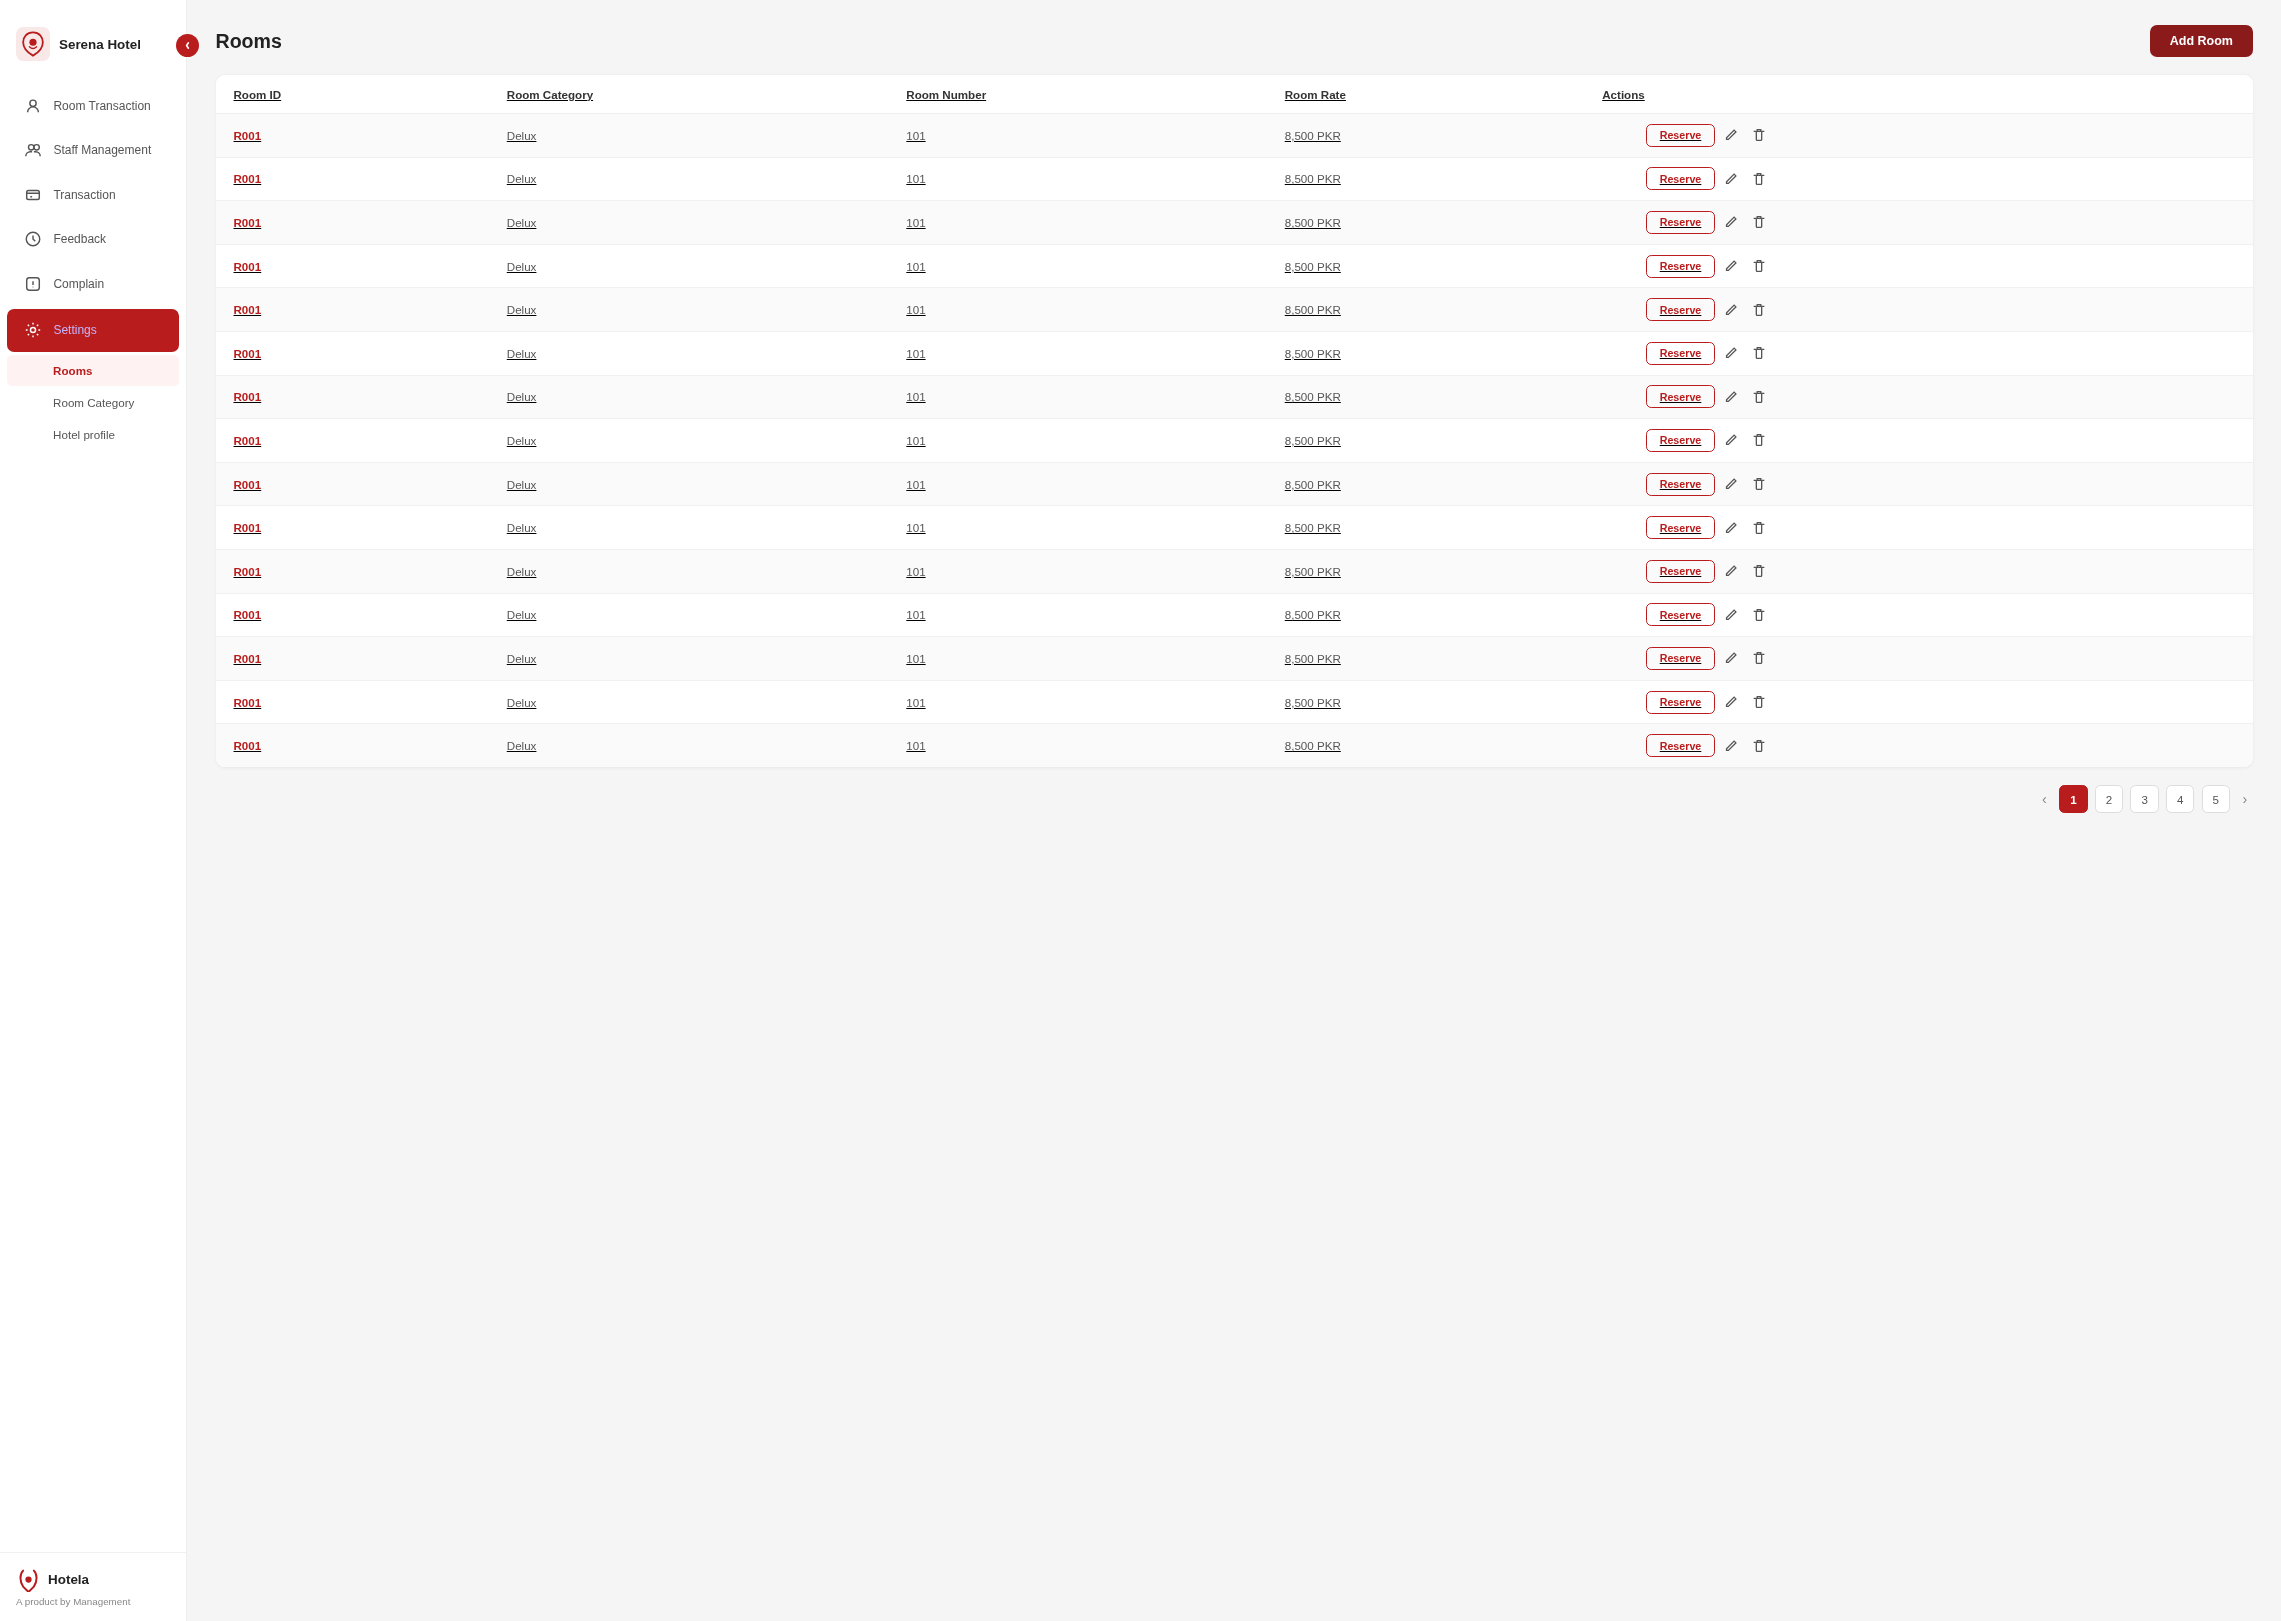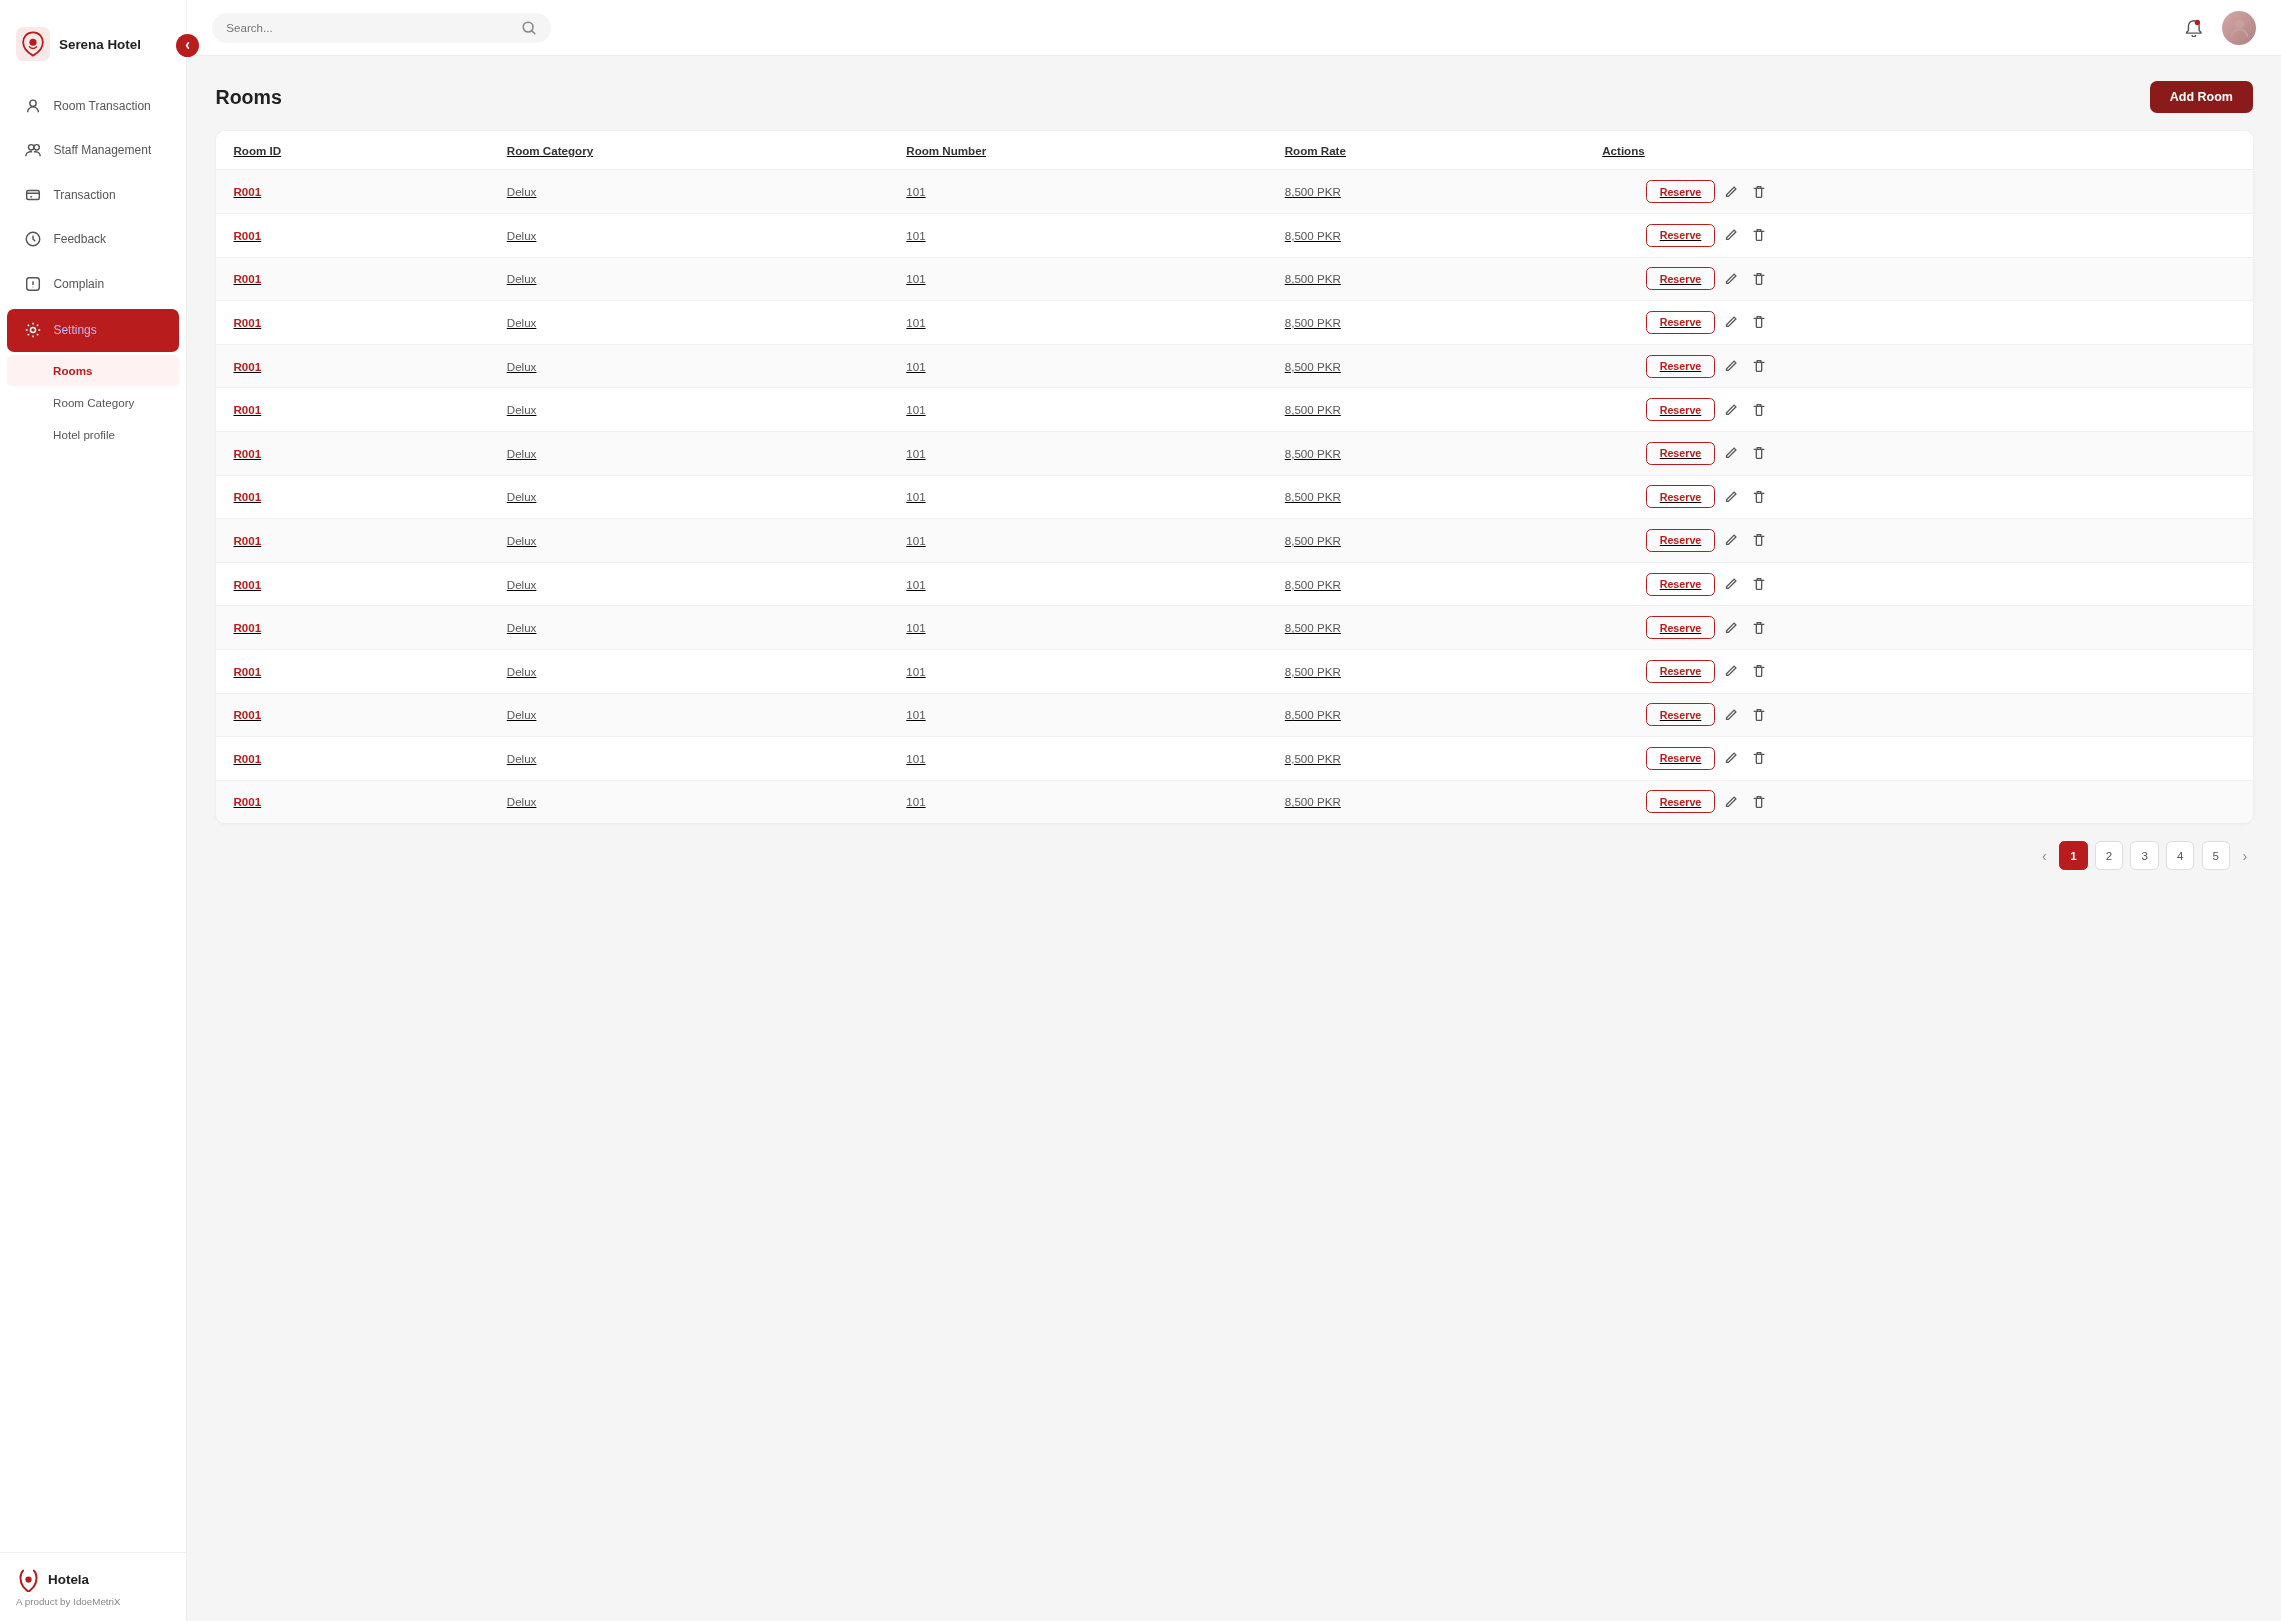--- a/index.html
+++ b/index.html
@@ -411,51 +411,26 @@
 
   <div class="sidebar-footer">
     <div class="footer-logo-row">
 
       <svg width="25" height="25" viewBox="0 0 28 28">
         <path d="M8 4 C4 8 4 16 8 22 Q14 28 14 28 Q14 28 20 22 C24 16 24 8 20 4" fill="none" stroke="#b91c1c" stroke-width="2.2" stroke-linecap="round"></path>
         <circle cx="14" cy="14" r="3.5" fill="#b91c1c"></circle>
       </svg>
       <span class="footer-brand">Hotela</span>
     </div>
-    <span class="footer-sub">A product by IdoeMetriX</span>
+    <span class="footer-sub">A product by Management</span>
   </div>
 </div>
 
 <div class="main">
 
-  <div class="header">
-    <div class="search-bar">
-      <input type="text" placeholder="Search..." style="">
-      <svg width="16" height="16" viewBox="0 0 18 18" fill="none">
-        <circle cx="8" cy="8" r="5.5" stroke="#888" stroke-width="1.8"></circle>
-        <path d="M12 12l3.5 3.5" stroke="#888" stroke-width="1.8" stroke-linecap="round"></path>
-      </svg>
-    </div>
-    <div class="header-spacer"></div>
-    <div class="header-actions">
-      <div class="notif-btn">
-        <svg width="19.6" height="19.6" viewBox="0 0 22 22" fill="none">
-          <path d="M11 3C7.7 3 5 5.7 5 9v5l-2 2v1h16v-1l-2-2V9c0-3.3-2.7-6-6-6z" stroke="#555" stroke-width="1.6" fill="none"></path>
-          <path d="M9 19a2 2 0 004 0" stroke="#555" stroke-width="1.6" fill="none"></path>
-          <circle cx="15" cy="5" r="3" fill="#b91c1c"></circle>
-        </svg>
-      </div>
-      <div class="avatar">
-        <svg width="23" height="23" viewBox="0 0 26 26" fill="none">
-          <circle cx="13" cy="9" r="5" fill="#c9a0a0"></circle>
-          <path d="M4 24c0-5 4-9 9-9s9 4 9 9" stroke="#c9a0a0" stroke-width="2" fill="none"></path>
-        </svg>
-      </div>
-    </div>
-  </div>
 
   <div class="content">
     <div class="content-header">
       <h1 class="page-title">Rooms</h1>
       <button class="add-room-btn">Add Room</button>
     </div>
 
     <div class="table-container">
       <table>
         <thead>

